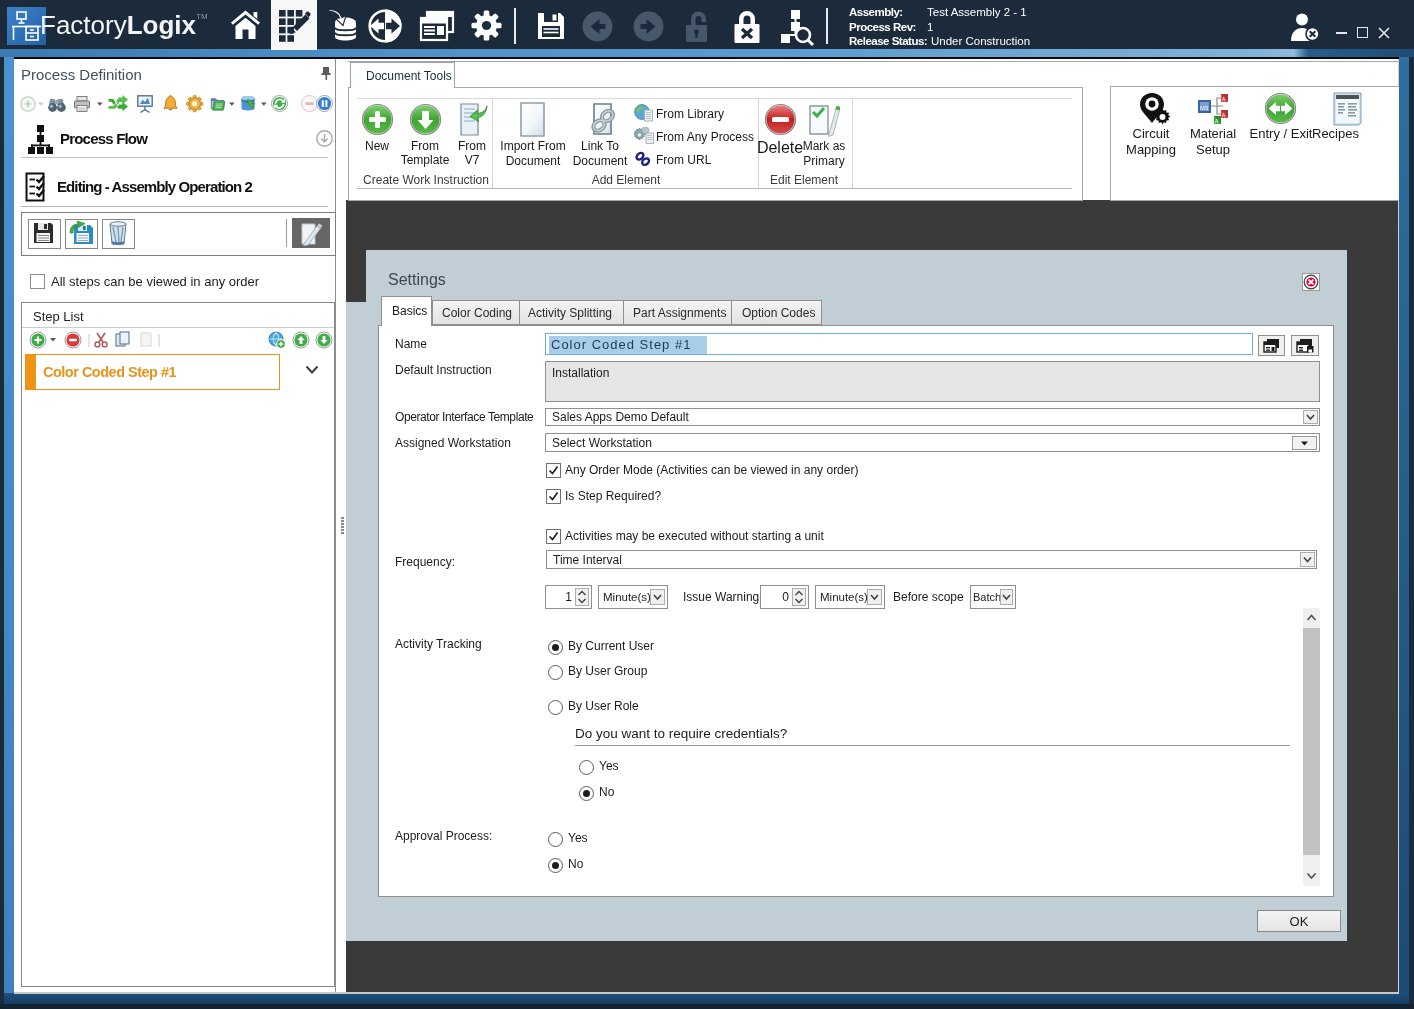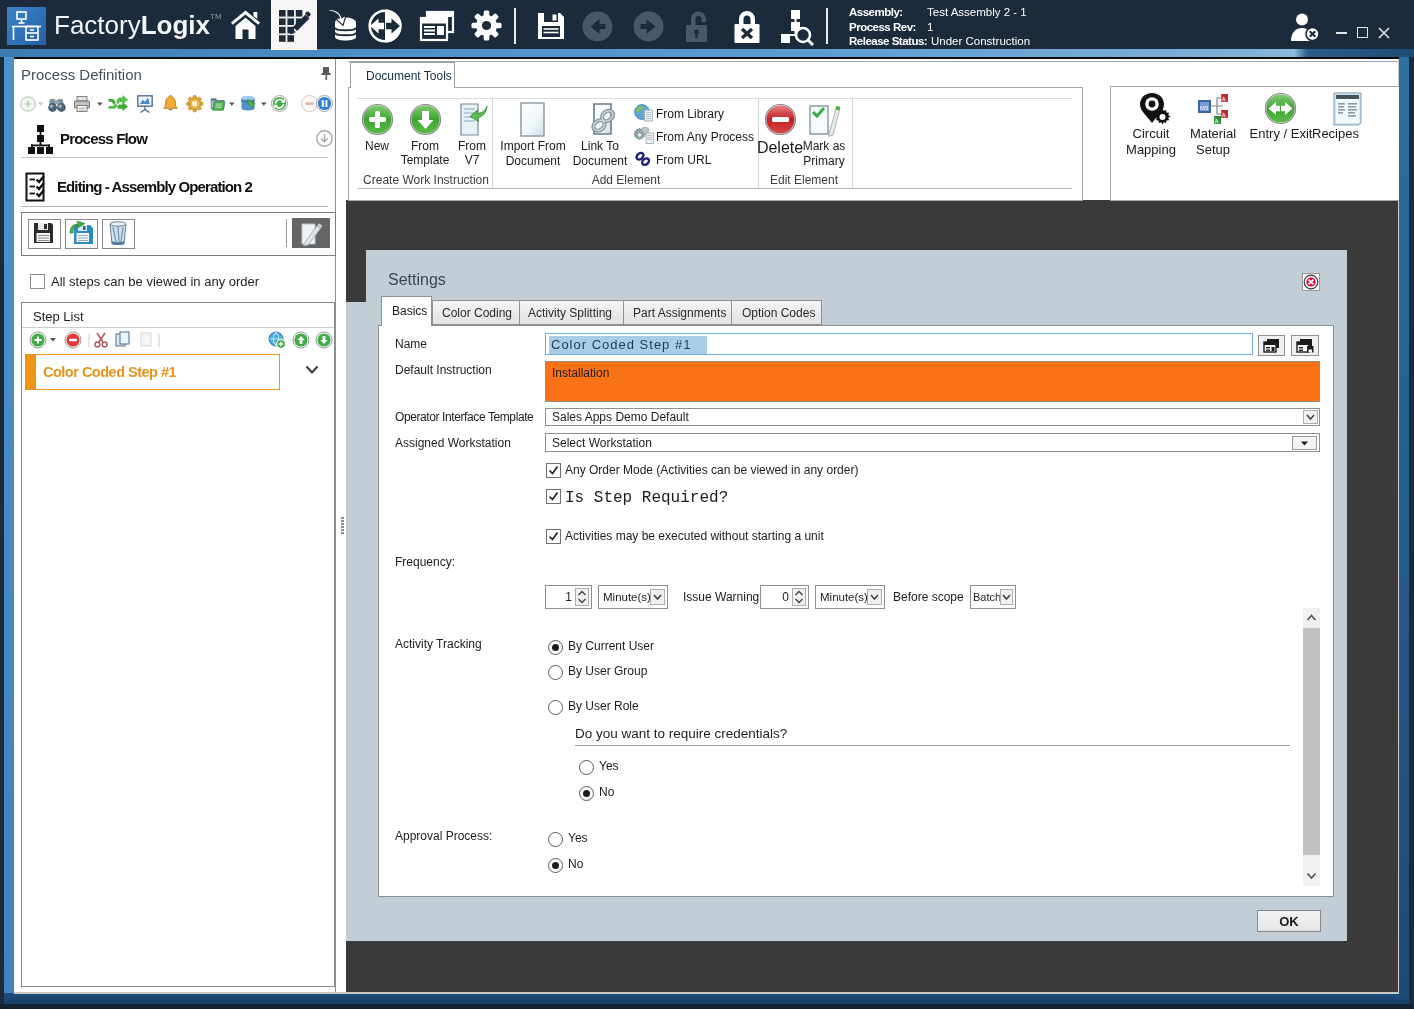--- a/index.html
+++ b/index.html
@@ -48,21 +48,21 @@
         <path d="M5 19.5 L34 19.5"></path>
         <path d="M6.5 19.5 L6.5 33"></path>
         <rect x="19" y="19.5" width="12" height="13.5"></rect>
         <line x1="19" y1="26" x2="31" y2="26"></line>
         <line x1="23" y1="23" x2="27" y2="23"></line>
         <line x1="23" y1="29.5" x2="27" y2="29.5"></line>
       </g>
     </svg>
   </div>
 
-  <div class="abs" style="left:54px;top:10px;width:170px;height:36px;color:#f3f5f7;font-size:26px;letter-spacing:0px;white-space:nowrap;">
+  <div class="abs" style="left:40px;top:10px;width:170px;height:36px;color:#f3f5f7;font-size:26px;letter-spacing:0px;white-space:nowrap;">
     <span style="font-weight:300;">Factory</span><span style="font-weight:700;">Logix</span><span style="font-size:8px;vertical-align:15px;color:#8b99a5;">TM</span>
   </div>
 
   <svg class="abs" style="left:230px;top:8px;" width="31" height="34" viewBox="0 0 31 34">
     <path d="M15.5 2.5 L30 14.5 L28.2 16.8 L15.5 6.4 L2.8 16.8 L1 14.5 Z" fill="#ffffff"></path>
     <path d="M23.5 4 h3.8 v7 l-3.8 -3.1 Z" fill="#ffffff"></path>
     <path d="M5.5 18 L15.5 9.8 L25.5 18 V31 H18.5 V21.5 h-6 V31 H5.5 Z" fill="#ffffff"></path>
   </svg>
 
   <div class="abs" style="left:271px;top:0;width:46px;height:50px;background:#f7f7f7;">
@@ -700,21 +700,21 @@
       <rect x="4" y="1" width="12" height="9" fill="#1c1c1c"></rect>
       <rect x="1" y="4" width="12" height="10" fill="#ffffff" stroke="#1c1c1c" stroke-width="1.4"></rect>
       <rect x="1" y="4" width="12" height="3" fill="#1c1c1c"></rect>
       <rect x="3" y="9" width="4" height="1.4" fill="#1c1c1c"></rect>
         <rect x="3" y="11.5" width="4" height="1.4" fill="#1c1c1c"></rect>
       <rect x="11" y="8" width="6.5" height="6.5" fill="#1c1c1c"></rect>
         <rect x="12.5" y="11.5" width="3.5" height="3" fill="#ffffff"></rect>
     </svg>
   </div>
 
-  <div class="abs" style="left:545px;top:361px;width:775px;height:41px;border:1px solid #8f8f8f;background:#f97316;box-sizing:border-box;">
+  <div class="abs" style="left:545px;top:361px;width:775px;height:41px;border:1px solid #8f8f8f;background:#e5e5e5;box-sizing:border-box;">
     <div class="abs" style="left:6px;top:4px;font-size:12px;color:#1c1c1c;">Installation</div>
   </div>
 
   <div class="abs" style="left:545px;top:433px;width:775px;height:19px;border:1px solid #8f8f8f;background:#ffffff;box-sizing:border-box;">
     <div class="abs" style="left:6px;top:2px;font-size:12px;color:#1c1c1c;">Select Workstation</div>
     <div class="abs" style="right:2px;top:1.5px;width:25px;height:14px;background:#f2f2f2;border:1px solid #9a9a9a;box-sizing:border-box;">
       <svg width="23" height="12" viewBox="0 0 23 12">
           <path d="M8 4.5 h7 l-3.5 4 Z" fill="#1c1c1c"></path>
         </svg>
     </div>
@@ -733,28 +733,36 @@
     <svg width="13" height="13" viewBox="0 0 13 13">
         <path d="M2.5 6.5 l3 3 5-7" fill="none" stroke="#1c1c1c" stroke-width="1.6"></path>
       </svg>
   </div>
   <div class="abs" style="left:565px;top:463px;font-size:12px;color:#1c1c1c;">Any Order Mode (Activities can be viewed in any order)</div>
   <div class="abs" style="left:546px;top:489px;width:13px;height:13px;border:1px solid #707070;background:#fff;">
     <svg width="13" height="13" viewBox="0 0 13 13">
         <path d="M2.5 6.5 l3 3 5-7" fill="none" stroke="#1c1c1c" stroke-width="1.6"></path>
       </svg>
   </div>
-  <div class="abs" style="left:565px;top:489px;font-size:16px;color:#1c1c1c;font-family:Liberation Mono, monospace;">Is Step Required?</div>
+  <div class="abs" style="left:565px;top:489px;font-size:12px;color:#1c1c1c;">Is Step Required?</div>
   <div class="abs" style="left:546px;top:529px;width:13px;height:13px;border:1px solid #707070;background:#fff;">
     <svg width="13" height="13" viewBox="0 0 13 13">
         <path d="M2.5 6.5 l3 3 5-7" fill="none" stroke="#1c1c1c" stroke-width="1.6"></path>
       </svg>
   </div>
   <div class="abs" style="left:565px;top:529px;font-size:12px;color:#1c1c1c;">Activities may be executed without starting a unit</div>
 
+  <div class="abs" style="left:546px;top:550px;width:771px;height:19px;border:1px solid #8f8f8f;background:#ffffff;box-sizing:border-box;">
+    <div class="abs" style="left:6px;top:2px;font-size:12px;color:#1c1c1c;">Time Interval</div>
+    <div class="abs" style="right:1px;top:1px;width:15px;height:15px;background:#f0f0f0;border:1px solid #adadad;box-sizing:border-box;">
+      <svg width="13" height="13" viewBox="0 0 13 13">
+          <path d="M3 4.5 l3.5 4 3.5-4" fill="none" stroke="#444" stroke-width="1.6"></path>
+        </svg>
+    </div>
+  </div>
 
   <div class="abs" style="left:545px;top:585px;width:47px;height:24px;border:1px solid #8f8f8f;background:#fff;box-sizing:border-box;">
     <div class="abs" style="right:19px;top:4px;font-size:12px;color:#1c1c1c;">1</div>
     <div class="abs" style="right:2px;top:2px;width:14px;height:18px;background:#f0f0f0;border:1px solid #adadad;box-sizing:border-box;">
       <svg width="12" height="16" viewBox="0 0 12 16">
           <path d="M2.5 6 l3.5-3.5 3.5 3.5 M2.5 10 l3.5 3.5 3.5-3.5" fill="none" stroke="#444" stroke-width="1.4"></path>
         </svg>
     </div>
   </div>
   <div class="abs" style="left:598px;top:585px;width:70px;height:24px;border:1px solid #8f8f8f;background:#fff;box-sizing:border-box;">
@@ -821,16 +829,16 @@
   <div class="abs" style="left:1303px;top:608px;width:17px;height:278px;background:#f0f0f0;">
     <svg class="abs" style="left:3px;top:6px;" width="11" height="8" viewBox="0 0 11 8">
         <path d="M1.5 6 L5.5 1.5 L9.5 6" fill="none" stroke="#505050" stroke-width="1.6"></path>
       </svg>
     <div class="abs" style="left:0;top:20px;width:17px;height:227px;background:#c1c1c1;"></div>
     <svg class="abs" style="left:3px;top:264px;" width="11" height="8" viewBox="0 0 11 8">
         <path d="M1.5 1.5 L5.5 6 L9.5 1.5" fill="none" stroke="#505050" stroke-width="1.6"></path>
       </svg>
   </div>
 
-  <div class="abs" style="left:1257px;top:910px;width:64px;height:22px;background:linear-gradient(180deg,#f4f4f4,#e4e4e4);border:1px solid #8a8a8a;box-sizing:border-box;text-align:center;font-weight:bold;">
+  <div class="abs" style="left:1257px;top:910px;width:84px;height:22px;background:linear-gradient(180deg,#f4f4f4,#e4e4e4);border:1px solid #8a8a8a;box-sizing:border-box;text-align:center;">
     <div style="font-size:13px;color:#1c1c1c;margin-top:3px;">OK</div>
   </div>
 </div>
 
 </body></html>

